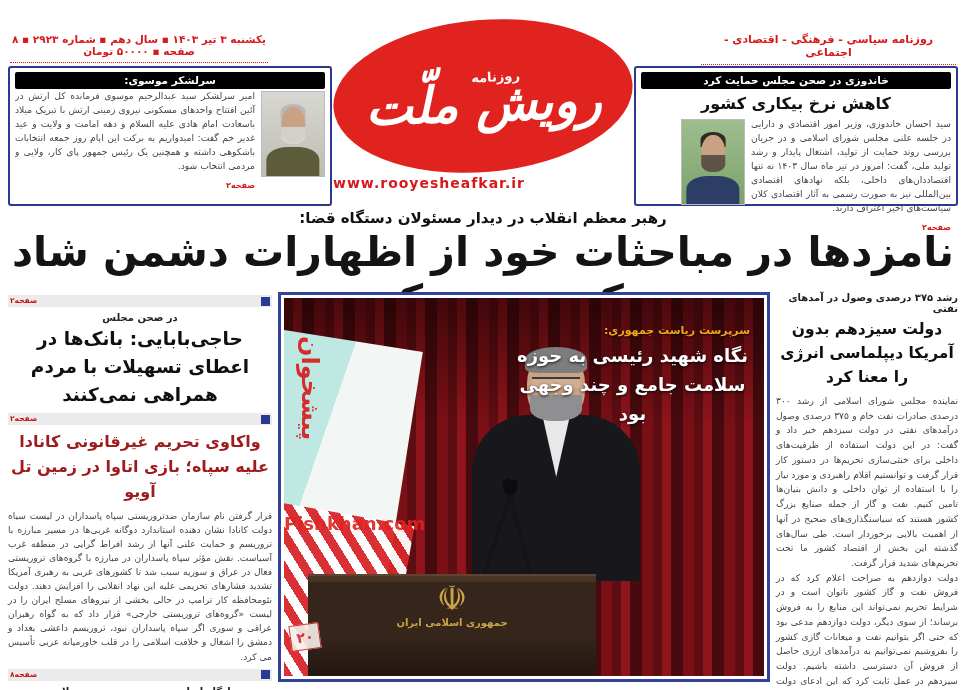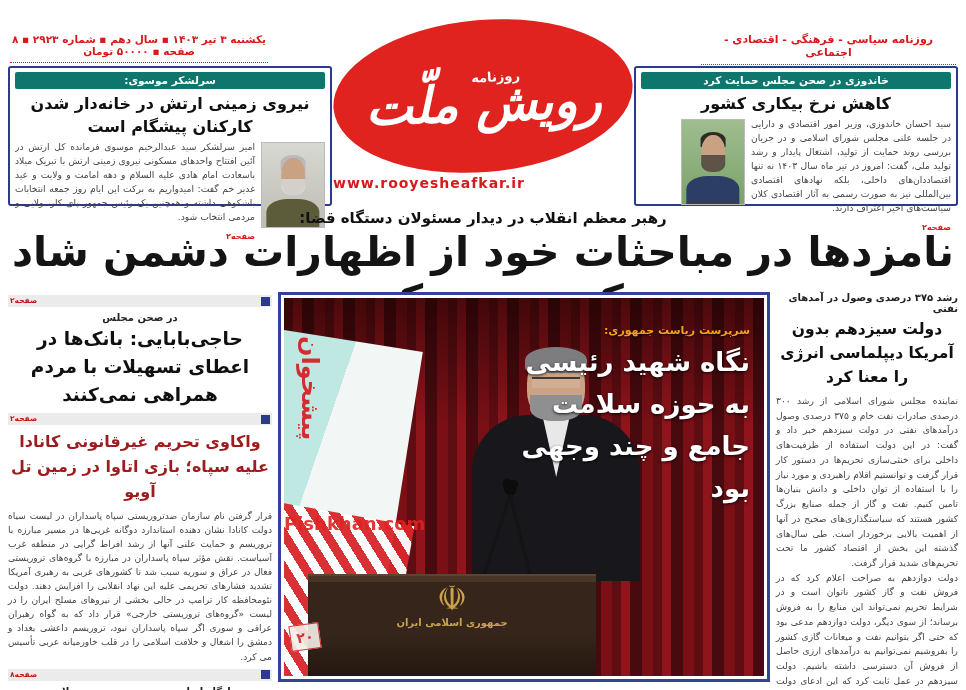--- a/index.html
+++ b/index.html
@@ -23,21 +23,21 @@
   .logo-sub { font-size:13px; font-weight:bold; transform:rotate(2deg) translate(14px,6px); }
   .logo-title { font-size:50px; font-weight:bold; font-style:italic; line-height:1.0;
     transform:rotate(3deg); letter-spacing:-2px; }
   .logo-site { position:absolute; bottom:0; width:100%; text-align:left;
     color:#d7191c; font-size:14px; font-weight:bold; letter-spacing:1px; direction:ltr; }
   
   .topbox { position:absolute; top:66px; height:140px; width:324px;
     border:2px solid #2b3990; border-radius:3px; background:#fff; padding:4px 5px; }
   .topbox-left { left:8px; }
   .topbox-right { right:8px; }
-  .tb-kicker { background:#0f766e; color:#fff; font-size:10.5px; font-weight:bold;
+  .tb-kicker { background:#000000; color:#fff; font-size:10.5px; font-weight:bold;
     text-align:center; height:17px; line-height:17px; border-radius:2px; }
   .tb-title { font-size:16px; font-weight:bold; color:#111; text-align:center;
     line-height:1.45; margin:3px 2px 2px; }
   .tb-body { font-size:9.2px; color:#444; line-height:1.52; text-align:justify; }
   .tb-ref { color:#d7191c; font-size:8px; font-weight:bold; }
   .portrait { border:1px solid #bbb; overflow:hidden; position:relative; }
   .portrait .ph-head { position:absolute; left:50%; top:18%; width:38%; height:42%;
     transform:translateX(-50%); background:#c9a183; border-radius:48% 48% 42% 42%; }
   .portrait .ph-hair { position:absolute; left:50%; top:14%; width:40%; height:18%;
     transform:translateX(-50%); background:#6d6d6d; border-radius:50% 50% 0 0; }
@@ -108,22 +108,22 @@
   .mic2 { left:49%; bottom:92px; transform:rotate(-14deg); }
   .podium { position:absolute; left:5%; bottom:0; width:60%; height:102px;
     background:linear-gradient(180deg,#4a3425 0 6%, #35251a 6% 60%, #241710);
     border-top:2px solid #5d4430; text-align:center; color:#c9a44c; }
   .podium .emblem { font-size:34px; line-height:1.1; color:#caa24a; margin-top:4px; }
   .podium .pd1 { font-size:10px; font-weight:bold; }
   .podium .pd2 { font-size:9px; font-weight:bold; margin-top:1px; }
   .photo-cap { position:absolute; right:14px; top:26px; width:235px; text-align:center; }
   .photo-cap .pk { color:#f6a21d; font-size:11px; font-weight:bold; text-align:right;
     margin-bottom:4px; text-shadow:0 1px 2px rgba(0,0,0,.8); }
-  .photo-cap .pt { color:#ffffff; font-size:26px; font-weight:bold; line-height:1.62;
-    text-shadow:0 1px 3px rgba(0,0,0,.85);text-align:right; }
+  .photo-cap .pt { color:#ffffff; font-size:18px; font-weight:bold; line-height:1.62;
+    text-shadow:0 1px 3px rgba(0,0,0,.85); }
   .stamp { position:absolute; left:6px; bottom:26px; width:30px; height:26px;
     background:#f4efe9; border:1px solid #d8262b; color:#d8262b; font-size:14px;
     font-weight:bold; text-align:center; line-height:24px; transform:rotate(-8deg); opacity:.9; }
 </style>
 </head>
 <body>
 
 <div class="page">
 
   <div class="mast-line mast-cat">روزنامه سیاسی - فرهنگی - اقتصادی - اجتماعی</div>
@@ -147,21 +147,20 @@
         <div class="ph-beard" style="background:#4c443c;"></div>
         <div class="ph-body" style="background:#2c3e66;"></div>
       </div>
       <div class="tb-body">سید احسان خاندوزی، وزیر امور اقتصادی و دارایی در جلسه علنی مجلس شورای اسلامی و در جریان بررسی روند حمایت از تولید، اشتغال پایدار و رشد تولید ملی، گفت: امروز در تیر ماه سال ۱۴۰۳ نه تنها اقتصاددان‌های داخلی، بلکه نهادهای اقتصادی بین‌المللی نیز به صورت رسمی به آثار اقتصادی کلان سیاست‌های اخیر اعتراف دارند.</div>
       <span class="tb-ref">صفحه۲</span>
     </div>
   </div>
 
   <div class="topbox topbox-left">
     <div class="tb-kicker">سرلشکر موسوی:</div>
-    <div class="tb-title">نیروی زمینی ارتش در خانه‌دار شدن کارکنان پیشگام است</div>
     <div style="overflow:hidden;">
       <div class="portrait" style="float:right; width:64px; height:86px; margin:2px 0 0 6px; background:linear-gradient(180deg,#d8d8d2,#bdbdb4);">
         <div class="ph-hair" style="background:#b9b9b9;"></div>
         <div class="ph-head"></div>
         <div class="ph-beard" style="background:#d7d7d7;"></div>
         <div class="ph-body" style="background:#5c5b3a;"></div>
       </div>
       <div class="tb-body">امیر سرلشکر سید عبدالرحیم موسوی فرمانده کل ارتش در آئین افتتاح واحدهای مسکونی نیروی زمینی ارتش با تبریک میلاد باسعادت امام هادی علیه السلام و دهه امامت و ولایت و عید غدیر خم گفت: امیدواریم به برکت این ایام روز جمعه انتخابات باشکوهی داشته و همچنین یک رئیس جمهور پای کار، ولایی و مردمی انتخاب شود.</div>
       <span class="tb-ref">صفحه۲</span>
     </div>

